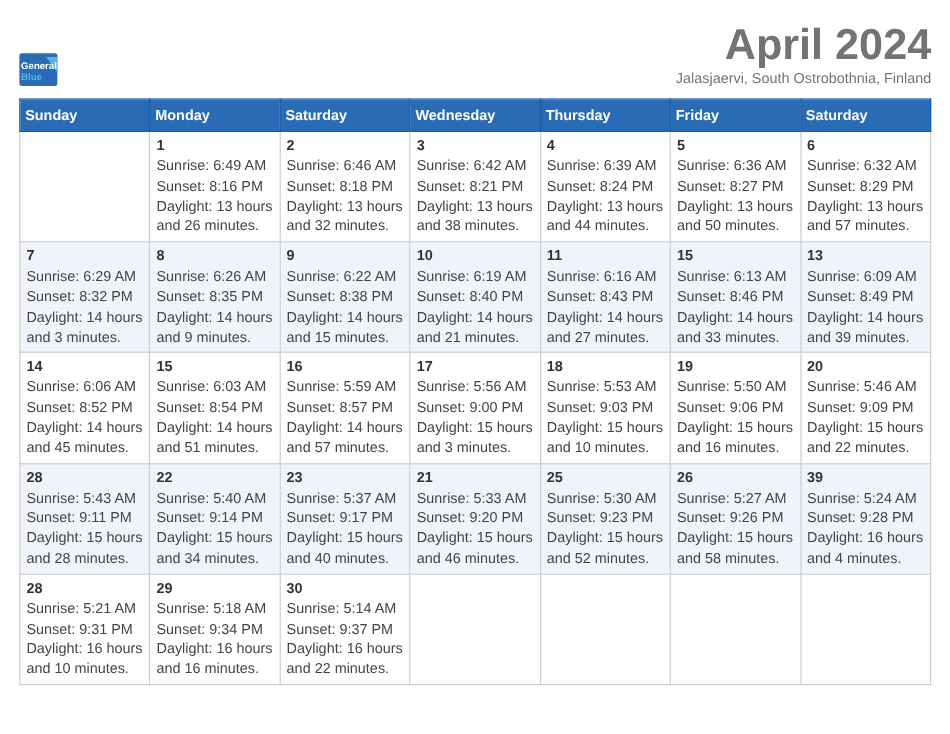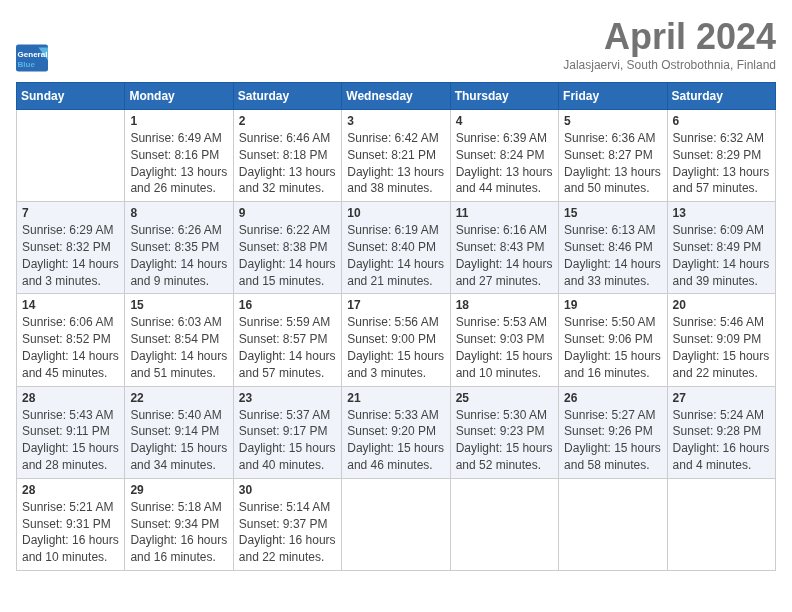--- a/index.html
+++ b/index.html
@@ -217,21 +217,21 @@
         </td>
         <td>
           <div class="day-number">25</div>
           <div class="day-info">Sunrise: 5:30 AM<br>Sunset: 9:23 PM<br>Daylight: 15 hours and 52 minutes.</div>
         </td>
         <td>
           <div class="day-number">26</div>
           <div class="day-info">Sunrise: 5:27 AM<br>Sunset: 9:26 PM<br>Daylight: 15 hours and 58 minutes.</div>
         </td>
         <td>
-          <div class="day-number">27</div>
+          <div class="day-number">39</div>
           <div class="day-info">Sunrise: 5:24 AM<br>Sunset: 9:28 PM<br>Daylight: 16 hours and 4 minutes.</div>
         </td>
       </tr>
       <tr class="normal-row">
         <td>
           <div class="day-number">28</div>
           <div class="day-info">Sunrise: 5:21 AM<br>Sunset: 9:31 PM<br>Daylight: 16 hours and 10 minutes.</div>
         </td>
         <td>
           <div class="day-number">29</div>

